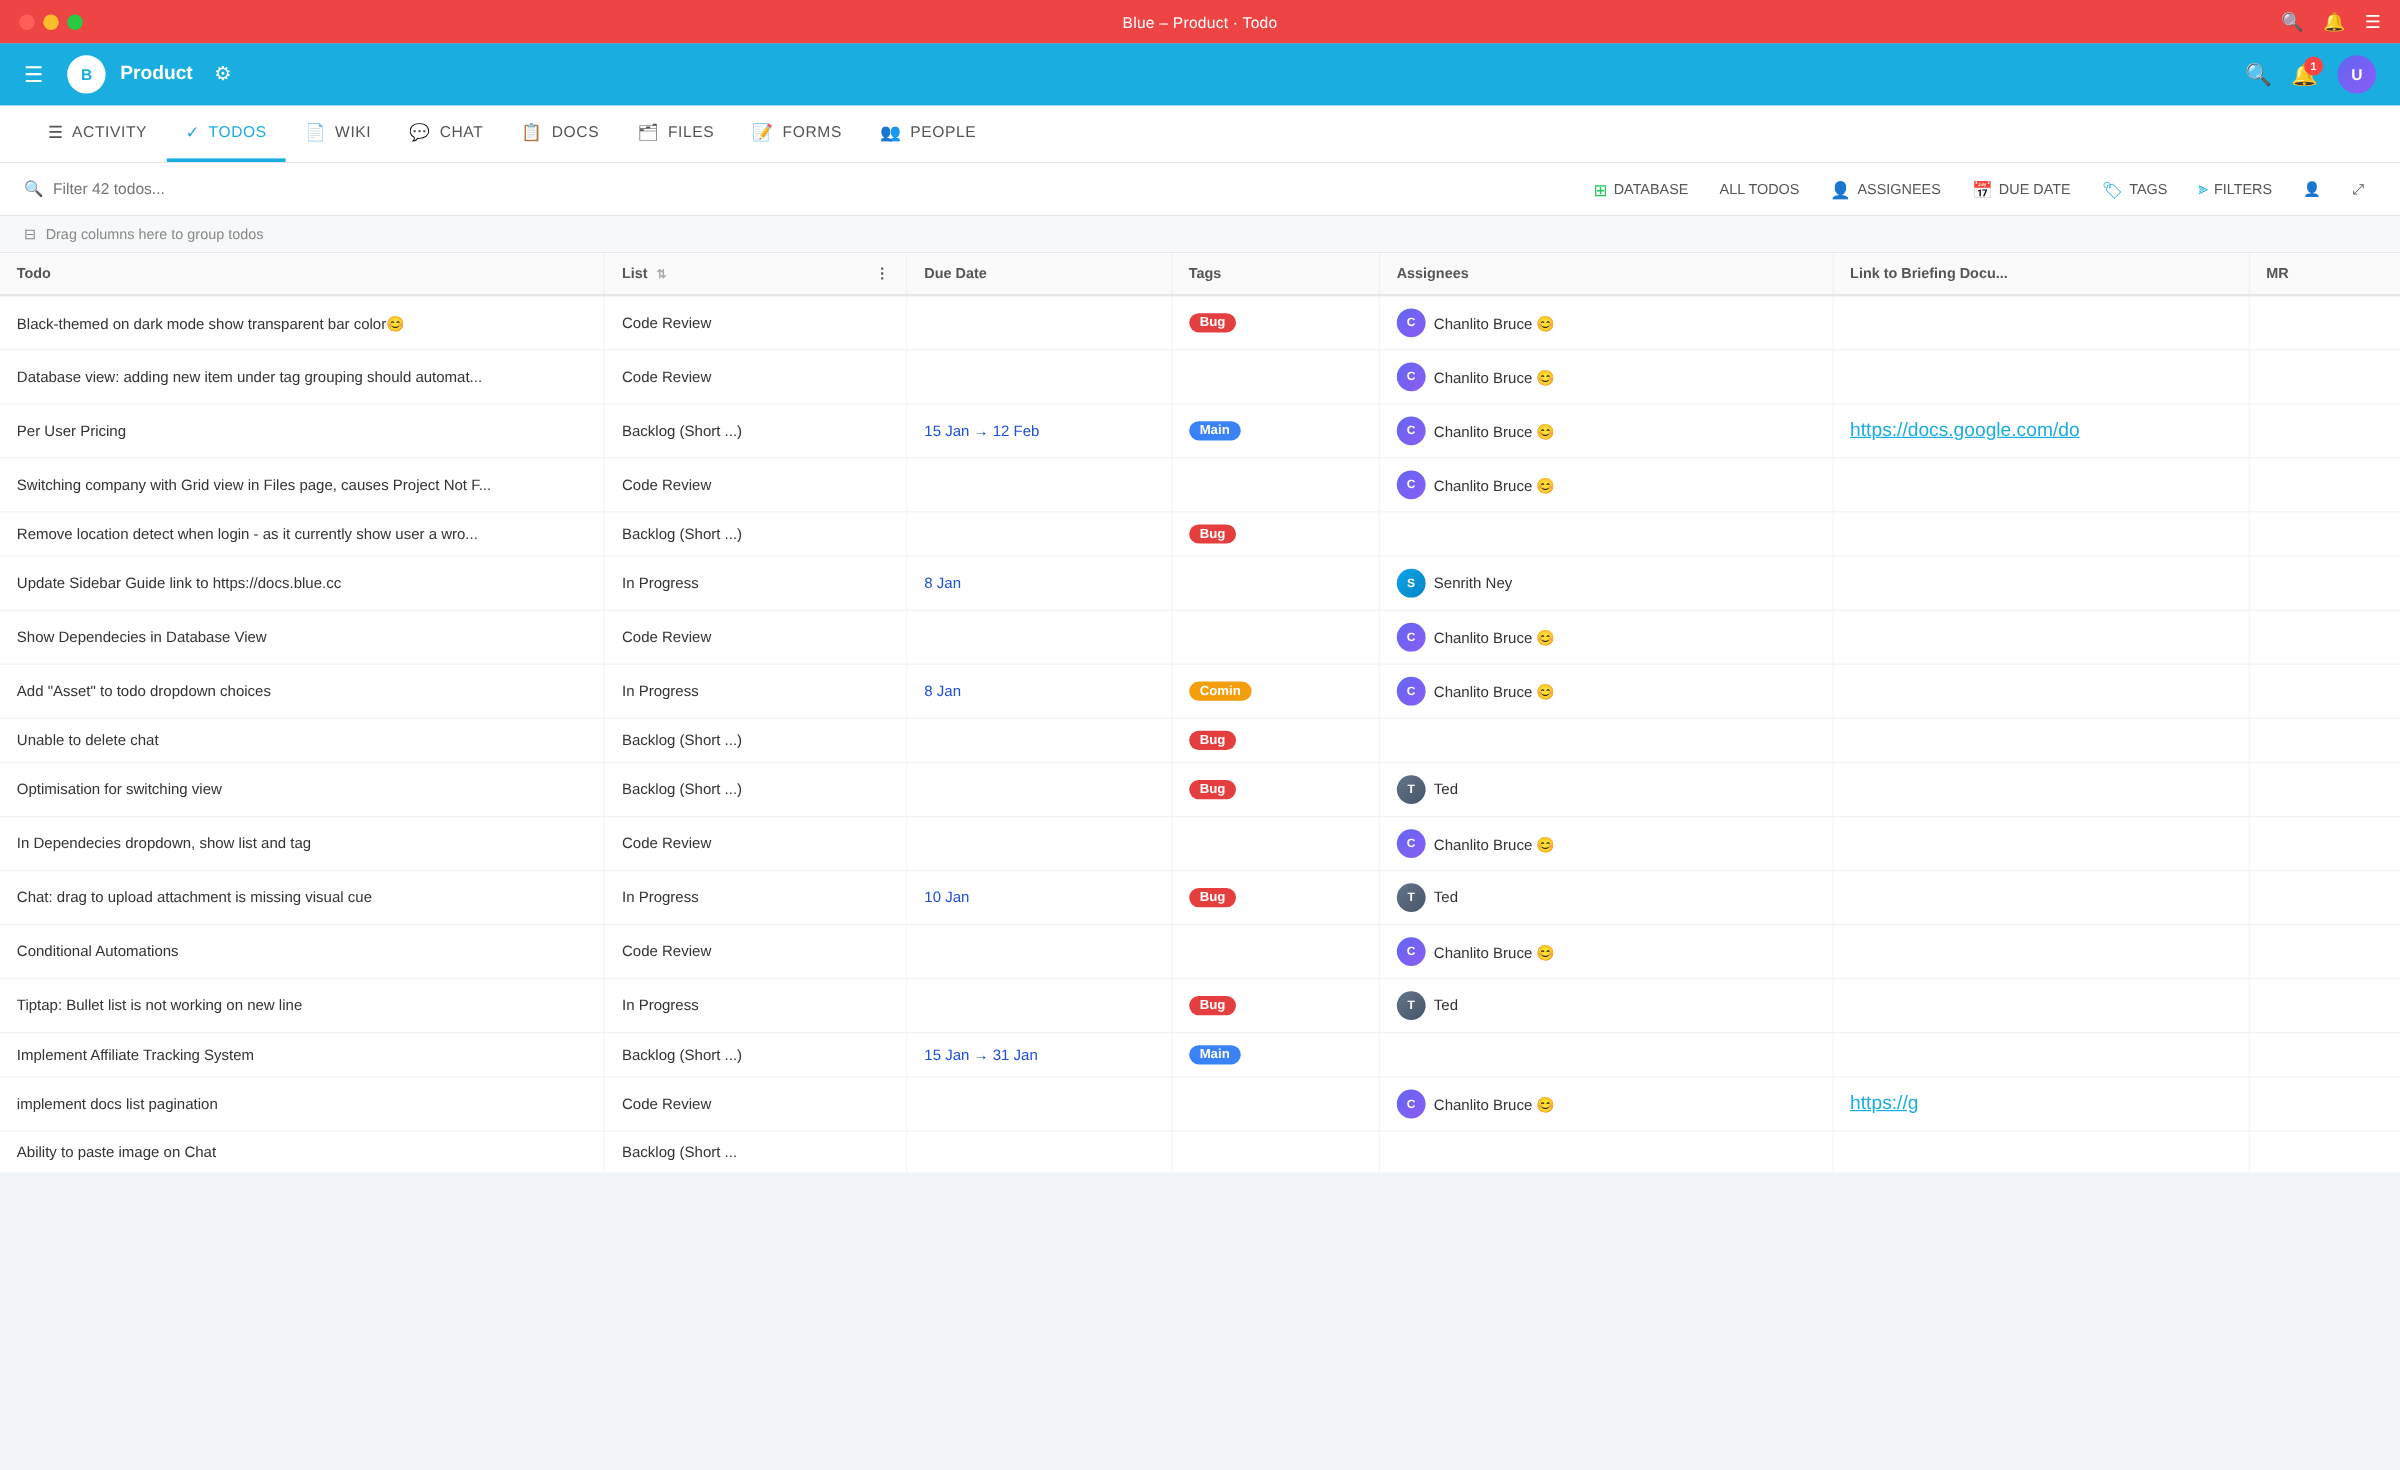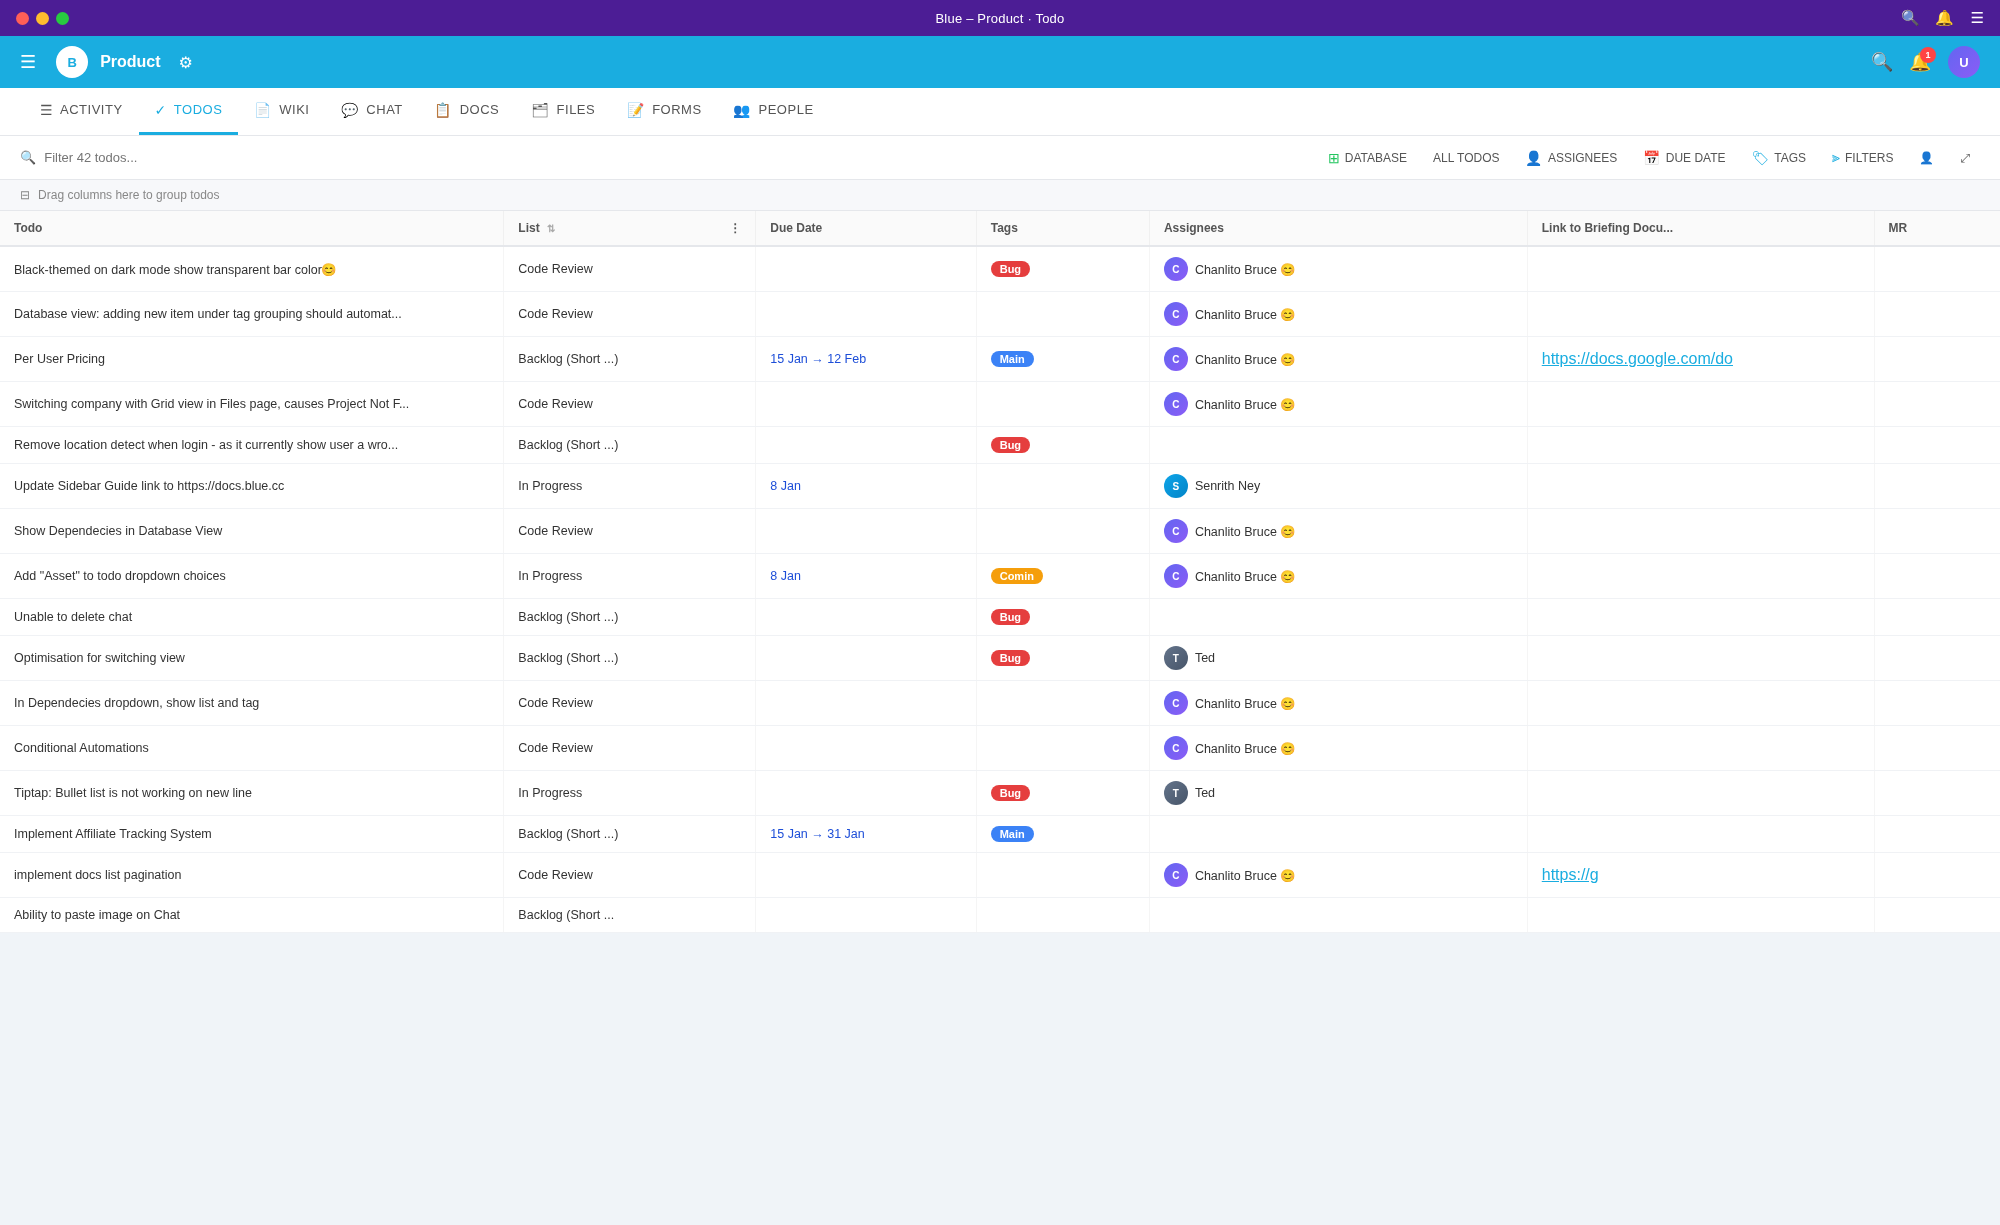--- a/index.html
+++ b/index.html
@@ -1,20 +1,20 @@
 <!DOCTYPE html>
 <html><head>
   <meta charset="utf-8">
   <style>
     * { box-sizing: border-box; margin: 0; padding: 0; }
     body { font-family: -apple-system, BlinkMacSystemFont, 'Segoe UI', sans-serif; background: #f0f4f8; font-size: 13px; color: #333; }
 
     
     .title-bar {
-      background: #4c1d95;
+      background: #ef4444;
       height: 36px;
       display: flex;
       align-items: center;
       justify-content: center;
       position: relative;
       padding: 0 16px;
     }
     .title-bar-title {
       color: white;
       font-size: 13px;
@@ -511,20 +511,34 @@
           <td class="col-assignees">
             <div class="assignee">
               <div class="assignee-avatar av-cb">C</div>
               <span>Chanlito Bruce 😊</span>
             </div>
           </td>
           <td class="col-link"></td>
           <td class="col-mr"></td>
         </tr>
         <tr>
+          <td class="col-todo">Chat: drag to upload attachment is missing visual cue</td>
+          <td class="col-list">In Progress</td>
+          <td class="col-date"><span class="date-green">10 Jan</span></td>
+          <td class="col-tags"><span class="badge badge-bug">Bug</span></td>
+          <td class="col-assignees">
+            <div class="assignee">
+              <div class="assignee-avatar av-ted">T</div>
+              <span>Ted</span>
+            </div>
+          </td>
+          <td class="col-link"></td>
+          <td class="col-mr"></td>
+        </tr>
+        <tr>
           <td class="col-todo">Conditional Automations</td>
           <td class="col-list">Code Review</td>
           <td class="col-date"></td>
           <td class="col-tags"></td>
           <td class="col-assignees">
             <div class="assignee">
               <div class="assignee-avatar av-cb">C</div>
               <span>Chanlito Bruce 😊</span>
             </div>
           </td>

